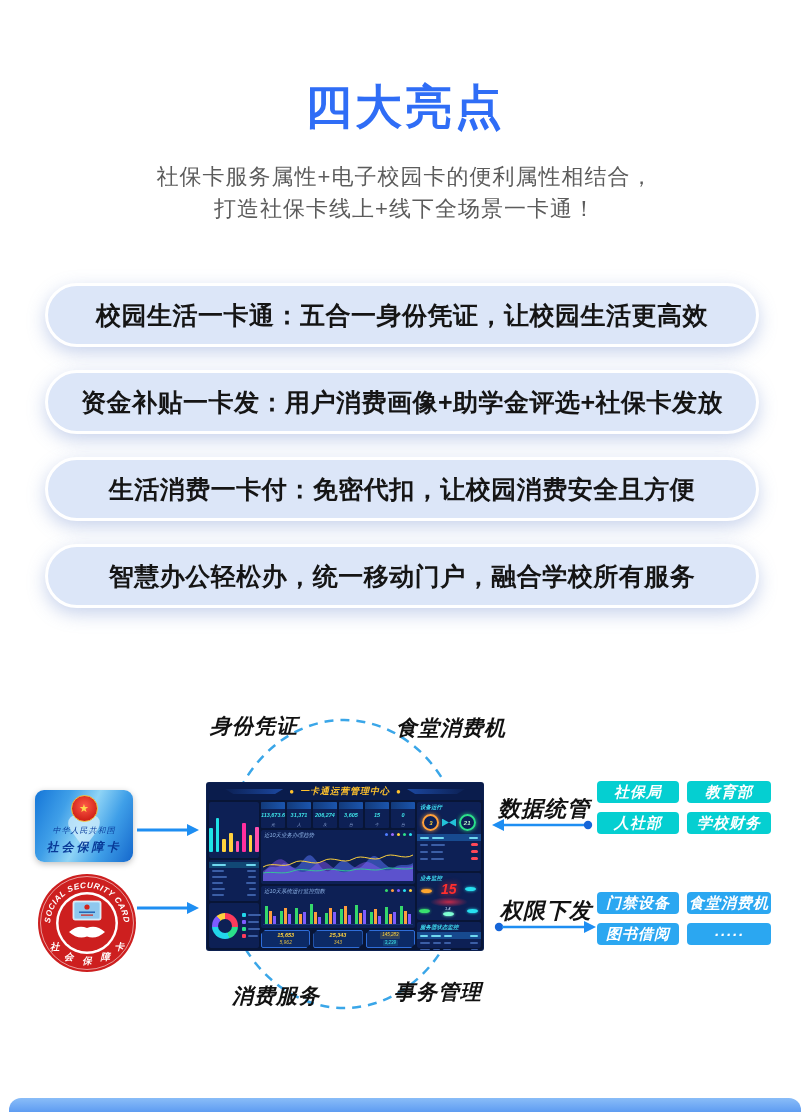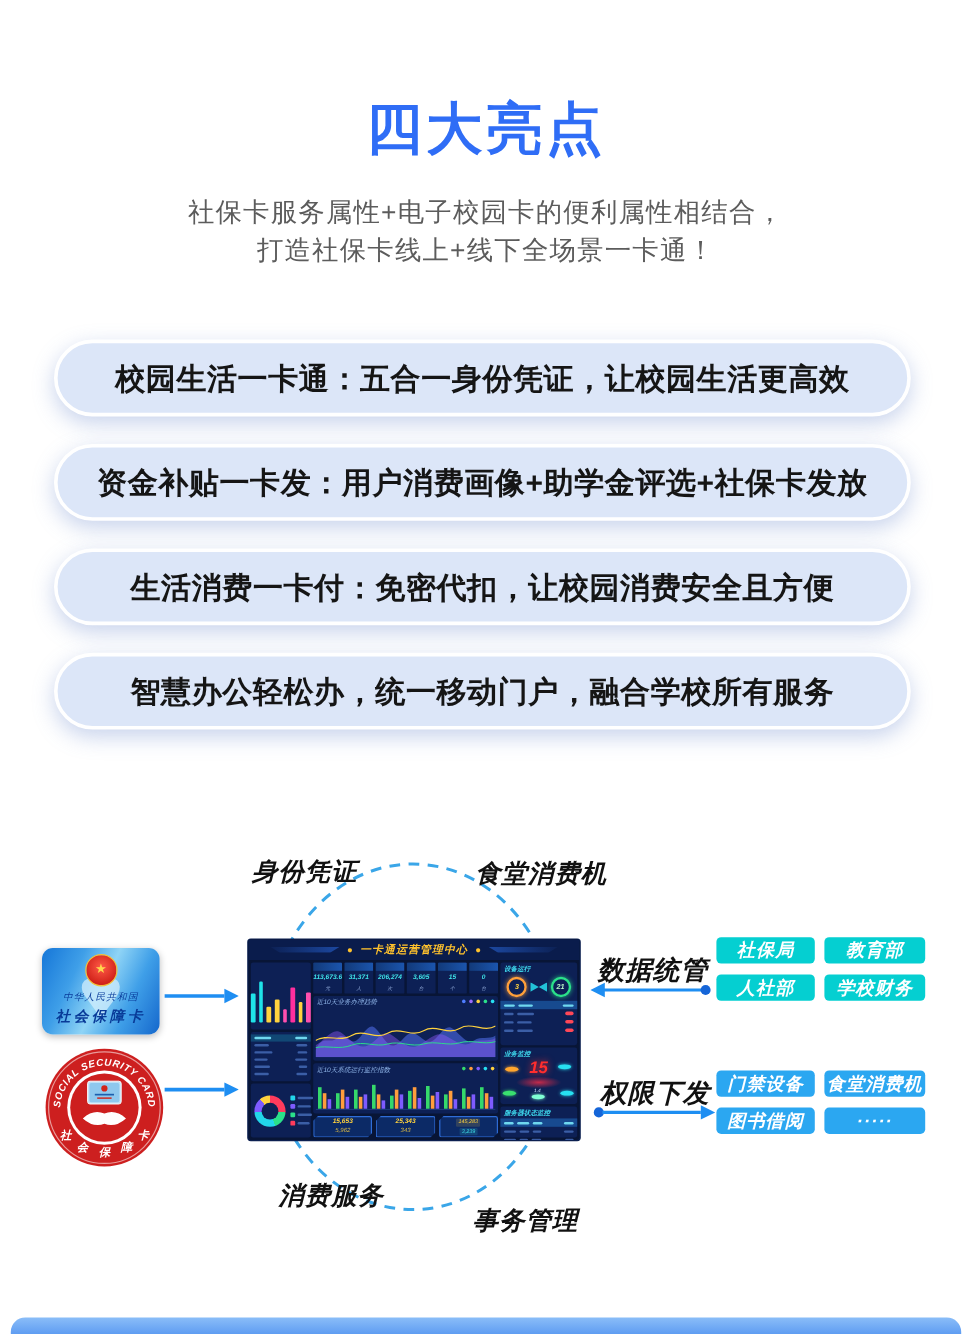--- a/index.html
+++ b/index.html
@@ -24,21 +24,21 @@
     box-shadow:0 6px 18px rgba(110,140,205,.38);
     display:flex;align-items:center;justify-content:center;
     font-size:25px;font-weight:700;color:#151515;letter-spacing:.5px;white-space:nowrap;
   }
   .pill1{top:283px;} .pill2{top:370px;} .pill3{top:457px;} .pill4{top:544px;}
   
   .diagram{position:absolute;left:0;top:690px;width:810px;height:340px;font-style:italic;}
   .dashed-ellipse{position:absolute;left:218px;top:26px;z-index:0;}
   .quad-label{position:absolute;z-index:3;font-size:21px;font-weight:700;color:#111;letter-spacing:1px;}
   .lab-tl{left:210px;top:22px;} .lab-tr{left:396px;top:24px;}
-  .lab-bl{left:208px;top:292px;margin-left:24px;} .lab-br{left:394px;top:313px;}
+  .lab-bl{left:208px;top:292px;margin-left:24px;} .lab-br{left:394px;top:288px;}
   .flow-label{position:absolute;z-index:3;font-size:22px;font-weight:700;color:#111;letter-spacing:1px;}
   .lab-data{left:498px;top:104px;} .lab-auth{left:500px;top:206px;text-align:center;}
   .arrow-svg{position:absolute;z-index:3;}
   
   .blue-card{
     position:absolute;left:35px;top:100px;width:98px;height:72px;z-index:2;border-radius:9px;
     background:linear-gradient(115deg,#1576d8 0%,#3f9fe8 28%,#8fd4f6 50%,#3f9fe8 72%,#1467cc 100%);
     box-shadow:0 2px 6px rgba(0,0,0,.25);overflow:hidden;
     display:flex;flex-direction:column;align-items:center;
   }

